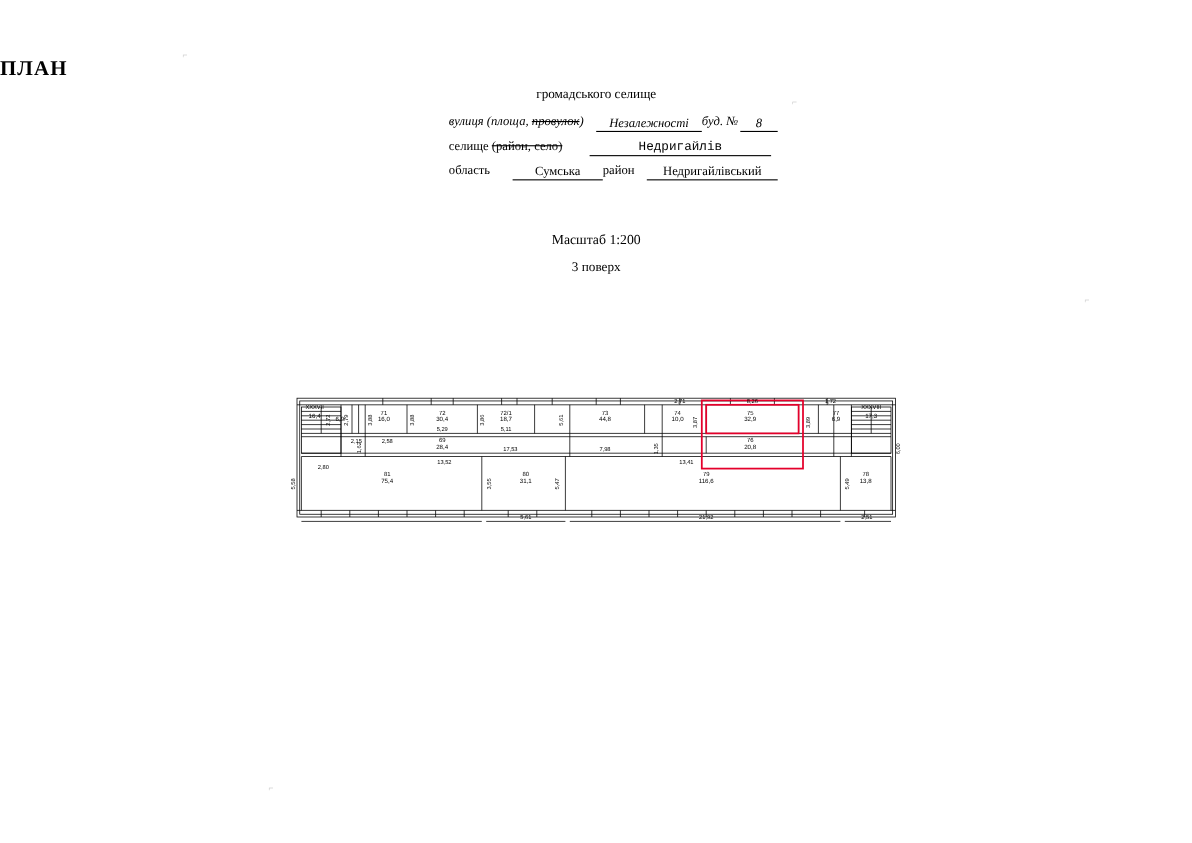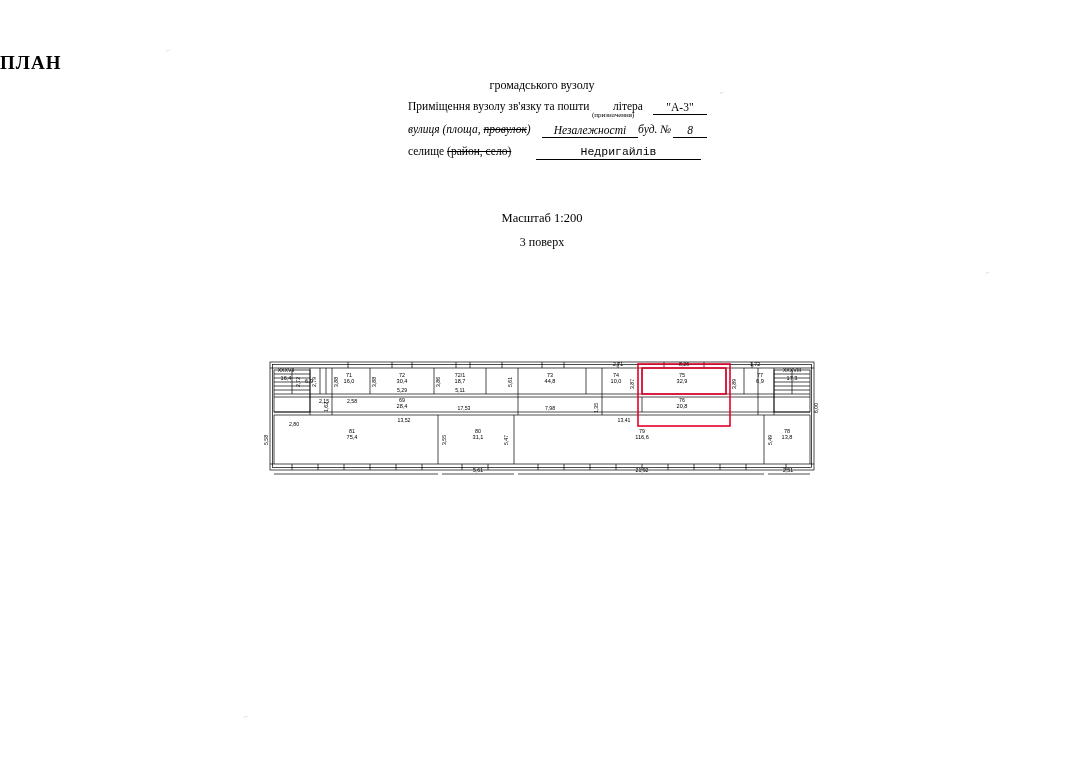--- a/index.html
+++ b/index.html
@@ -114,43 +114,43 @@
   .page-mark {
     position: absolute;
     font-size: 8px;
     color: #bdbdbd;
   }
 </style>
 </head>
 <body>
 
 <div id="doc-title">ПЛАН</div>
-<div id="doc-subtitle">громадського вузолу</div>
+<div id="doc-subtitle">громадського селище</div>
 
 <div id="info-block">
 
-  <div class="info-row">
-    <span class="lbl" style="left:0;">Приміщення вузолу зв'язку та пошти</span>
-    <span class="lbl" style="left:205px;">літера</span>
-    <span class="tiny-note" style="left:184px;">(призначення)</span>
-    <span class="val" style="left:245px;width:50px;">"А-3"</span>
-  </div>
 
   <div class="info-row" style="margin-top:5px;font-style:italic;">
     <span class="lbl" style="left:0;">вулиця (площа,&nbsp;<span class="strike">провулок</span>)</span>
     <span class="val" style="left:134px;width:92px;">Незалежності</span>
     <span class="lbl" style="left:230px;">буд. №</span>
     <span class="val" style="left:265px;width:30px;">8</span>
   </div>
 
   <div class="info-row" style="margin-top:4px;">
     <span class="lbl" style="left:0;">селище <span class="strike">(район, село)</span></span>
     <span class="val" style="left:128px;width:161px;font-family:Liberation Mono, monospace;">Недригайлів</span>
   </div>
 
+  <div class="info-row" style="margin-top:4px;">
+    <span class="lbl" style="left:0;">область</span>
+    <span class="val" style="left:58px;width:78px;">Сумська</span>
+    <span class="lbl" style="left:140px;">район</span>
+    <span class="val" style="left:180px;width:115px;">Недригайлівський</span>
+  </div>
 </div>
 
 <div id="scale-line">Масштаб 1:200</div>
 <div id="floor-line">3 поверх</div>
 
 <div id="plan-wrap">
 <svg id="plan-svg" width="580" height="190" viewBox="0 0 580 190" xmlns="http://www.w3.org/2000/svg">
 
   <g fill="none" stroke="#000" stroke-width="0.7">
 

